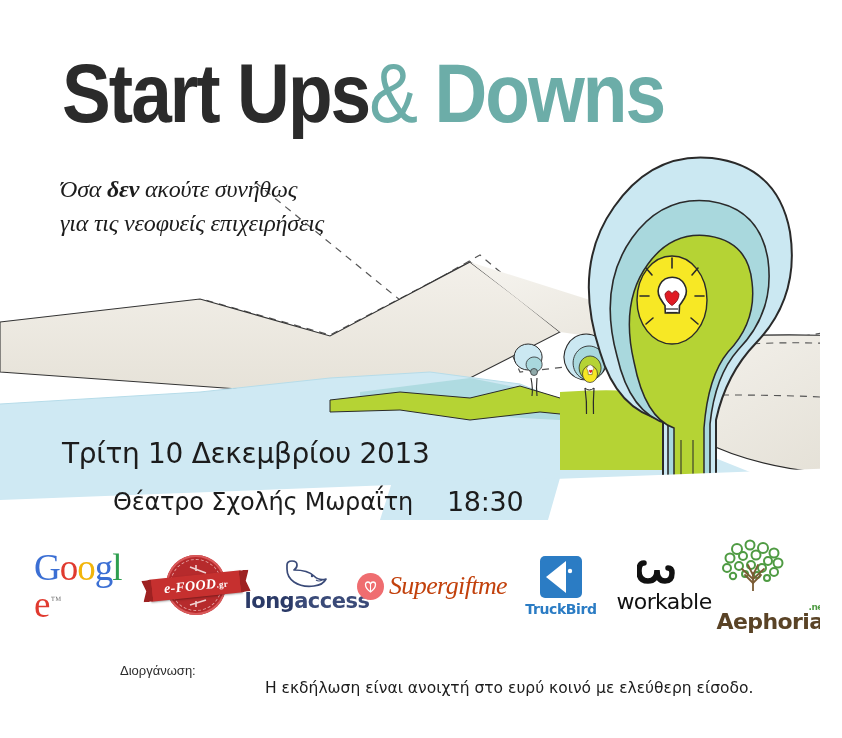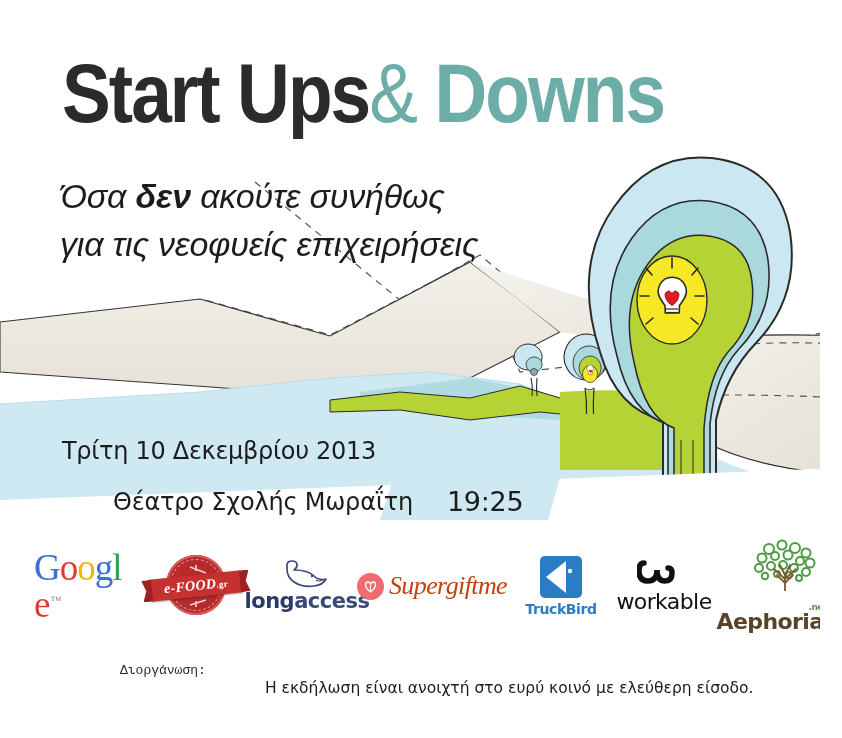--- a/index.html
+++ b/index.html
@@ -13,27 +13,27 @@
   .title{position:absolute;left:62px;top:52px;white-space:nowrap;
          font-family:"Liberation Sans",sans-serif;font-weight:700;
          font-size:83px;letter-spacing:-2.2px;line-height:1;
          transform:scaleX(.88);transform-origin:left top;}
   .t-dark{color:#2b2b2b;}
   .t-teal{color:#6cada8;}
   .t-amp{color:#6cada8;font-weight:400;}
 
   
   .subtitle{position:absolute;left:60px;top:172px;width:520px;
-            font-family:Liberation Sans, sans-serif;font-style:italic;
-            font-size:34px;line-height:1.42;color:#1c1c1c;letter-spacing:-.2px;}
+            font-family:Liberation Serif, serif;font-style:italic;
+            font-size:24px;line-height:1.42;color:#1c1c1c;letter-spacing:-.2px;}
   .subtitle b{font-weight:700;font-style:italic;}
 
   
   .date-line{position:absolute;left:62px;top:437px;
-             font-family:"DejaVu Sans",sans-serif;font-size:24px;color:#1c1c1c;
+             font-family:"DejaVu Sans",sans-serif;font-size:28px;color:#1c1c1c;
              letter-spacing:-.3px;white-space:nowrap;}
   .venue-row{position:absolute;left:113px;top:486px;display:flex;align-items:center;
              white-space:nowrap;}
   .venue{font-family:"DejaVu Sans",sans-serif;font-size:24px;color:#1c1c1c;letter-spacing:-.2px;}
   .time{font-family:"DejaVu Sans",sans-serif;font-size:27px;color:#1c1c1c;margin-left:34px;letter-spacing:-.3px;}
 
   
   #sponsors{position:absolute;left:0;top:540px;width:842px;height:92px;}
   .logo{position:absolute;top:0;height:92px;display:flex;flex-direction:column;
         align-items:center;justify-content:center;}
@@ -78,28 +78,28 @@
   
   .tb-wrap{display:flex;flex-direction:column;align-items:center;}
   .tb-mark{width:42px;height:42px;background:#2b7cc4;border-radius:5px;position:relative;margin-bottom:3px;}
   .tb-text{font-family:"DejaVu Sans",sans-serif;font-weight:700;font-size:14px;color:#2b7cc4;letter-spacing:-.4px;}
 
   
   .wk-wrap{display:flex;flex-direction:column;align-items:center;}
   .wk-text{font-family:"DejaVu Sans",sans-serif;font-weight:400;font-size:22px;color:#111;letter-spacing:-.6px;}
 
   
-  .ae-wrap{display:flex;flex-direction:column;align-items:flex-end;gap:18px;}
+  .ae-wrap{display:flex;flex-direction:column;align-items:flex-start;gap:18px;}
   .ae-text{font-family:"DejaVu Sans",sans-serif;font-weight:700;font-size:22px;color:#5a4326;
            letter-spacing:-.6px;position:relative;}
   .ae-net{font-size:9px;color:#4f9b43;position:absolute;right:-3px;top:-7px;font-weight:700;}
 
   
   .organizer-label{position:absolute;left:120px;top:663px;
-        font-family:Liberation Mono, monospace;font-size:13px;color:#2b2b2b;}
+        font-family:Liberation Sans, sans-serif;font-size:13px;color:#2b2b2b;}
   #sasm{position:absolute;left:63px;top:678px;display:flex;align-items:center;}
   .sasm-mark{width:56px;height:52px;position:relative;margin-right:7px;}
   .sasm-txt{font-family:"DejaVu Sans",sans-serif;color:#1c1c1c;line-height:1.04;}
   .sasm-l1{font-size:19px;letter-spacing:.5px;}
   .sasm-l2{font-size:19px;letter-spacing:.5px;border-bottom:1.5px solid #1c1c1c;padding-bottom:1px;}
   .sasm-l3{font-size:11px;letter-spacing:1.2px;margin-top:2px;}
 
   .contact{position:absolute;left:265px;top:675px;
         font-family:"DejaVu Sans",sans-serif;font-size:15.5px;color:#1c1c1c;line-height:1.75;}
 </style>
@@ -210,21 +210,21 @@
   </div>
 
   <div class="subtitle">
     <div><span>Όσα </span><b>δεν</b><span> ακούτε συνήθως</span></div>
     <div>για τις νεοφυείς επιχειρήσεις</div>
   </div>
 
   <div class="date-line">Τρίτη 10 Δεκεμβρίου 2013</div>
   <div class="venue-row">
     <span class="venue">Θέατρο Σχολής Μωραΐτη</span>
-    <span class="time">19:25</span>
+    <span class="time">18:30</span>
   </div>
 
   <div id="sponsors">
 
     <div class="logo" style="left:34px;width:92px;">
       <div class="google"><span class="g-b">G</span><span class="g-r">o</span><span class="g-y">o</span><span class="g-b">g</span><span class="g-g">l</span><span class="g-r">e</span><span class="g-tm">™</span></div>
     </div>
 
     <div class="logo" style="left:148px;width:96px;">
       <div class="efood-badge">

